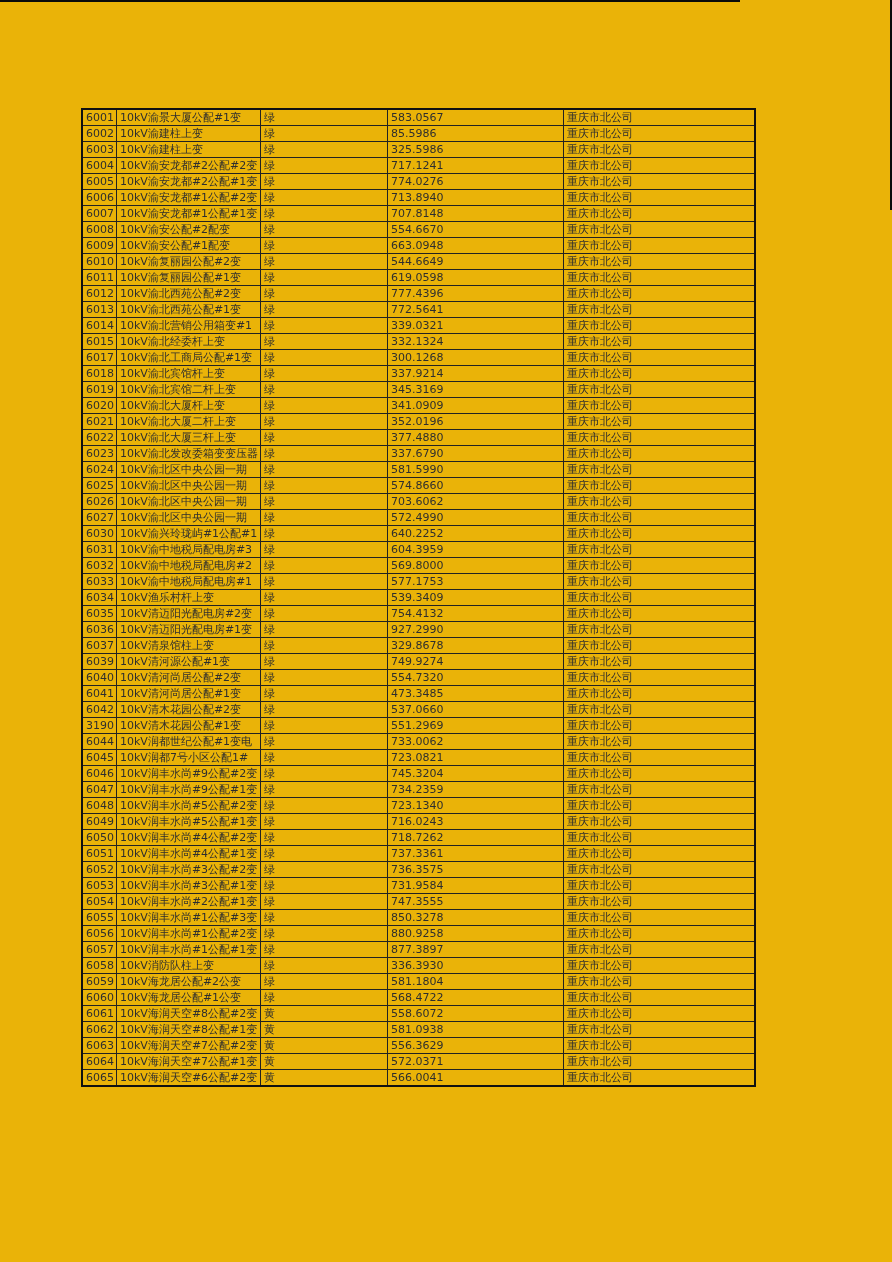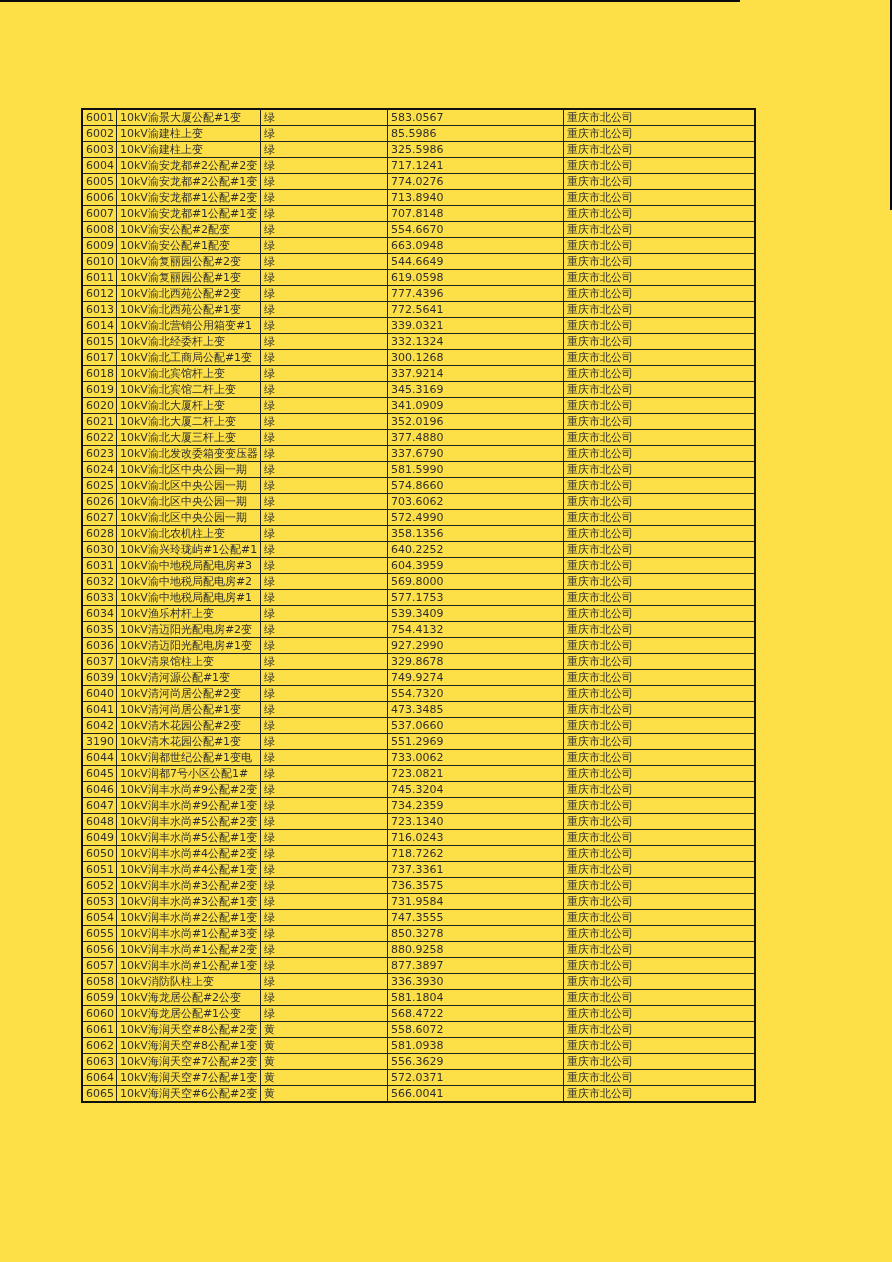--- a/index.html
+++ b/index.html
@@ -1,19 +1,19 @@
 <!DOCTYPE html>
 <html><head>
 <meta charset="utf-8">
 <style>
   html,body { margin:0; padding:0; background:#ffffff; }
   .page {
     position:relative;
     width:892px; height:1262px;
-    background:#fde047;
+    background:#eab308;
     overflow:hidden;
     font-family:"DejaVu Sans","Liberation Sans",sans-serif;
   }
   
   .artifact-top {
     position:absolute; top:0; left:0;
     width:740px; height:2px; background:#0a0a0a;
   }
   .artifact-right {
     position:absolute; top:0; right:0;
@@ -236,27 +236,20 @@
           <td class="c-company">重庆市北公司</td>
         </tr>
         <tr>
           <td class="c-id">6027</td>
           <td class="c-name">10kV渝北区中央公园一期</td>
           <td class="c-status">绿</td>
           <td class="c-value">572.4990</td>
           <td class="c-company">重庆市北公司</td>
         </tr>
         <tr>
-          <td class="c-id">6028</td>
-          <td class="c-name">10kV渝北农机柱上变</td>
-          <td class="c-status">绿</td>
-          <td class="c-value">358.1356</td>
-          <td class="c-company">重庆市北公司</td>
-        </tr>
-        <tr>
           <td class="c-id">6030</td>
           <td class="c-name">10kV渝兴玲珑屿#1公配#1</td>
           <td class="c-status">绿</td>
           <td class="c-value">640.2252</td>
           <td class="c-company">重庆市北公司</td>
         </tr>
         <tr>
           <td class="c-id">6031</td>
           <td class="c-name">10kV渝中地税局配电房#3</td>
           <td class="c-status">绿</td>

